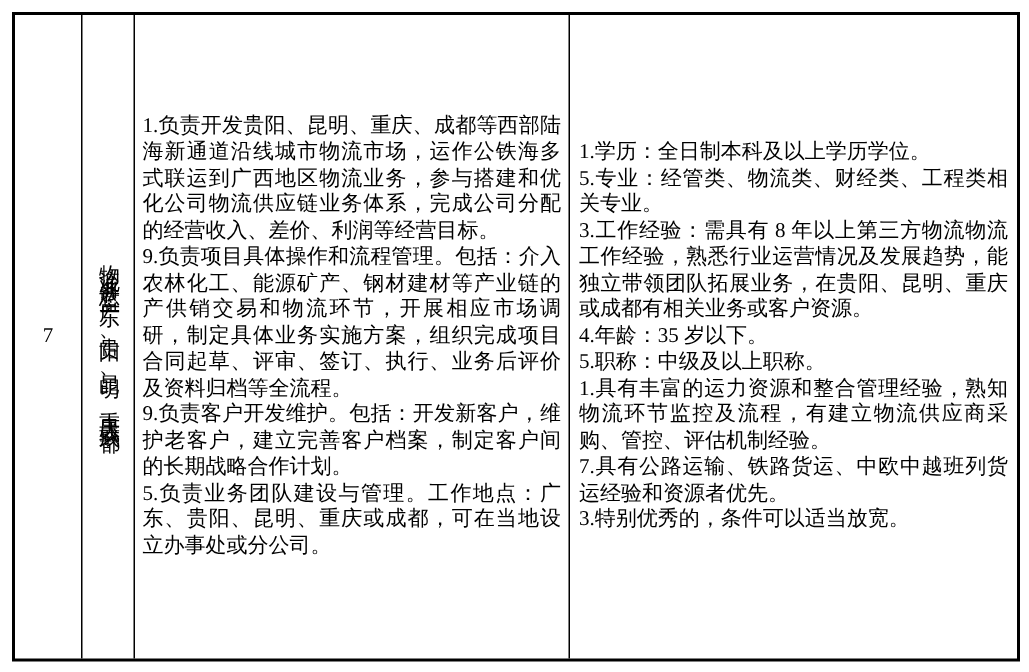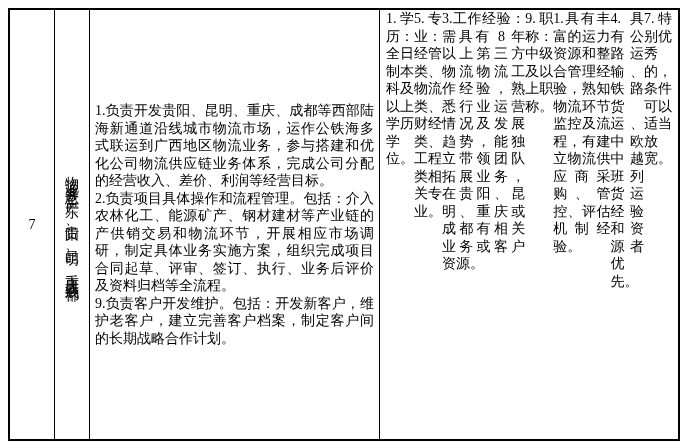--- a/index.html
+++ b/index.html
@@ -61,21 +61,21 @@
     width: 290px;
     padding: 16px 5px;
     display: flex;
     flex-direction: column;
     justify-content: center;
   }
   .cell-reqs {
     flex: 1;
     padding: 0 6px;
     display: flex;
-    flex-direction: row;
+    flex-direction: column;
     justify-content: center;
   }
   .para {
     margin: 0;
     font-size: 14px;
     line-height: 17.5px;
     text-align: justify;
     text-justify: inter-ideograph;
     word-break: break-all;
   }
@@ -89,28 +89,30 @@
     <div class="cell cell-index">
       <span>7</span>
     </div>
 
     <div class="cell cell-title">
       <span class="vtext">物流业务总监（广东、贵阳、昆明、重庆或成都）</span>
     </div>
 
     <div class="cell cell-duties">
         <p class="para">1.负责开发贵阳、昆明、重庆、成都等西部陆海新通道沿线城市物流市场，运作公铁海多式联运到广西地区物流业务，参与搭建和优化公司物流供应链业务体系，完成公司分配的经营收入、差价、利润等经营目标。</p>
-        <p class="para">2.负责项目具体操作和流程管理。包括：介入农林化工、能源矿产、钢材建材等产业链的产供销交易和物流环节，开展相应市场调研，制定具体业务实施方案，组织完成项目合同起草、评审、签订、执行、业务后评价及资料归档等全流程。</p>
+        <p class="para">9.负责项目具体操作和流程管理。包括：介入农林化工、能源矿产、钢材建材等产业链的产供销交易和物流环节，开展相应市场调研，制定具体业务实施方案，组织完成项目合同起草、评审、签订、执行、业务后评价及资料归档等全流程。</p>
         <p class="para">9.负责客户开发维护。包括：开发新客户，维护老客户，建立完善客户档案，制定客户间的长期战略合作计划。</p>
+        <p class="para">5.负责业务团队建设与管理。工作地点：广东、贵阳、昆明、重庆或成都，可在当地设立办事处或分公司。</p>
       </div>
 
     <div class="cell cell-reqs">
         <p class="para">1.学历：全日制本科及以上学历学位。</p>
         <p class="para">5.专业：经管类、物流类、财经类、工程类相关专业。</p>
         <p class="para">3.工作经验：需具有 8 年以上第三方物流物流工作经验，熟悉行业运营情况及发展趋势，能独立带领团队拓展业务，在贵阳、昆明、重庆或成都有相关业务或客户资源。</p>
-        <p class="para">9.职称：中级及以上职称。</p>
+        <p class="para">4.年龄：35 岁以下。</p>
+        <p class="para">5.职称：中级及以上职称。</p>
         <p class="para">1.具有丰富的运力资源和整合管理经验，熟知物流环节监控及流程，有建立物流供应商采购、管控、评估机制经验。</p>
-        <p class="para">4.具有公路运输、铁路货运、中欧中越班列货运经验和资源者优先。</p>
-        <p class="para">7.特别优秀的，条件可以适当放宽。</p>
+        <p class="para">7.具有公路运输、铁路货运、中欧中越班列货运经验和资源者优先。</p>
+        <p class="para">3.特别优秀的，条件可以适当放宽。</p>
       </div>
 
   </div>
 </div>
 
 </body></html>

